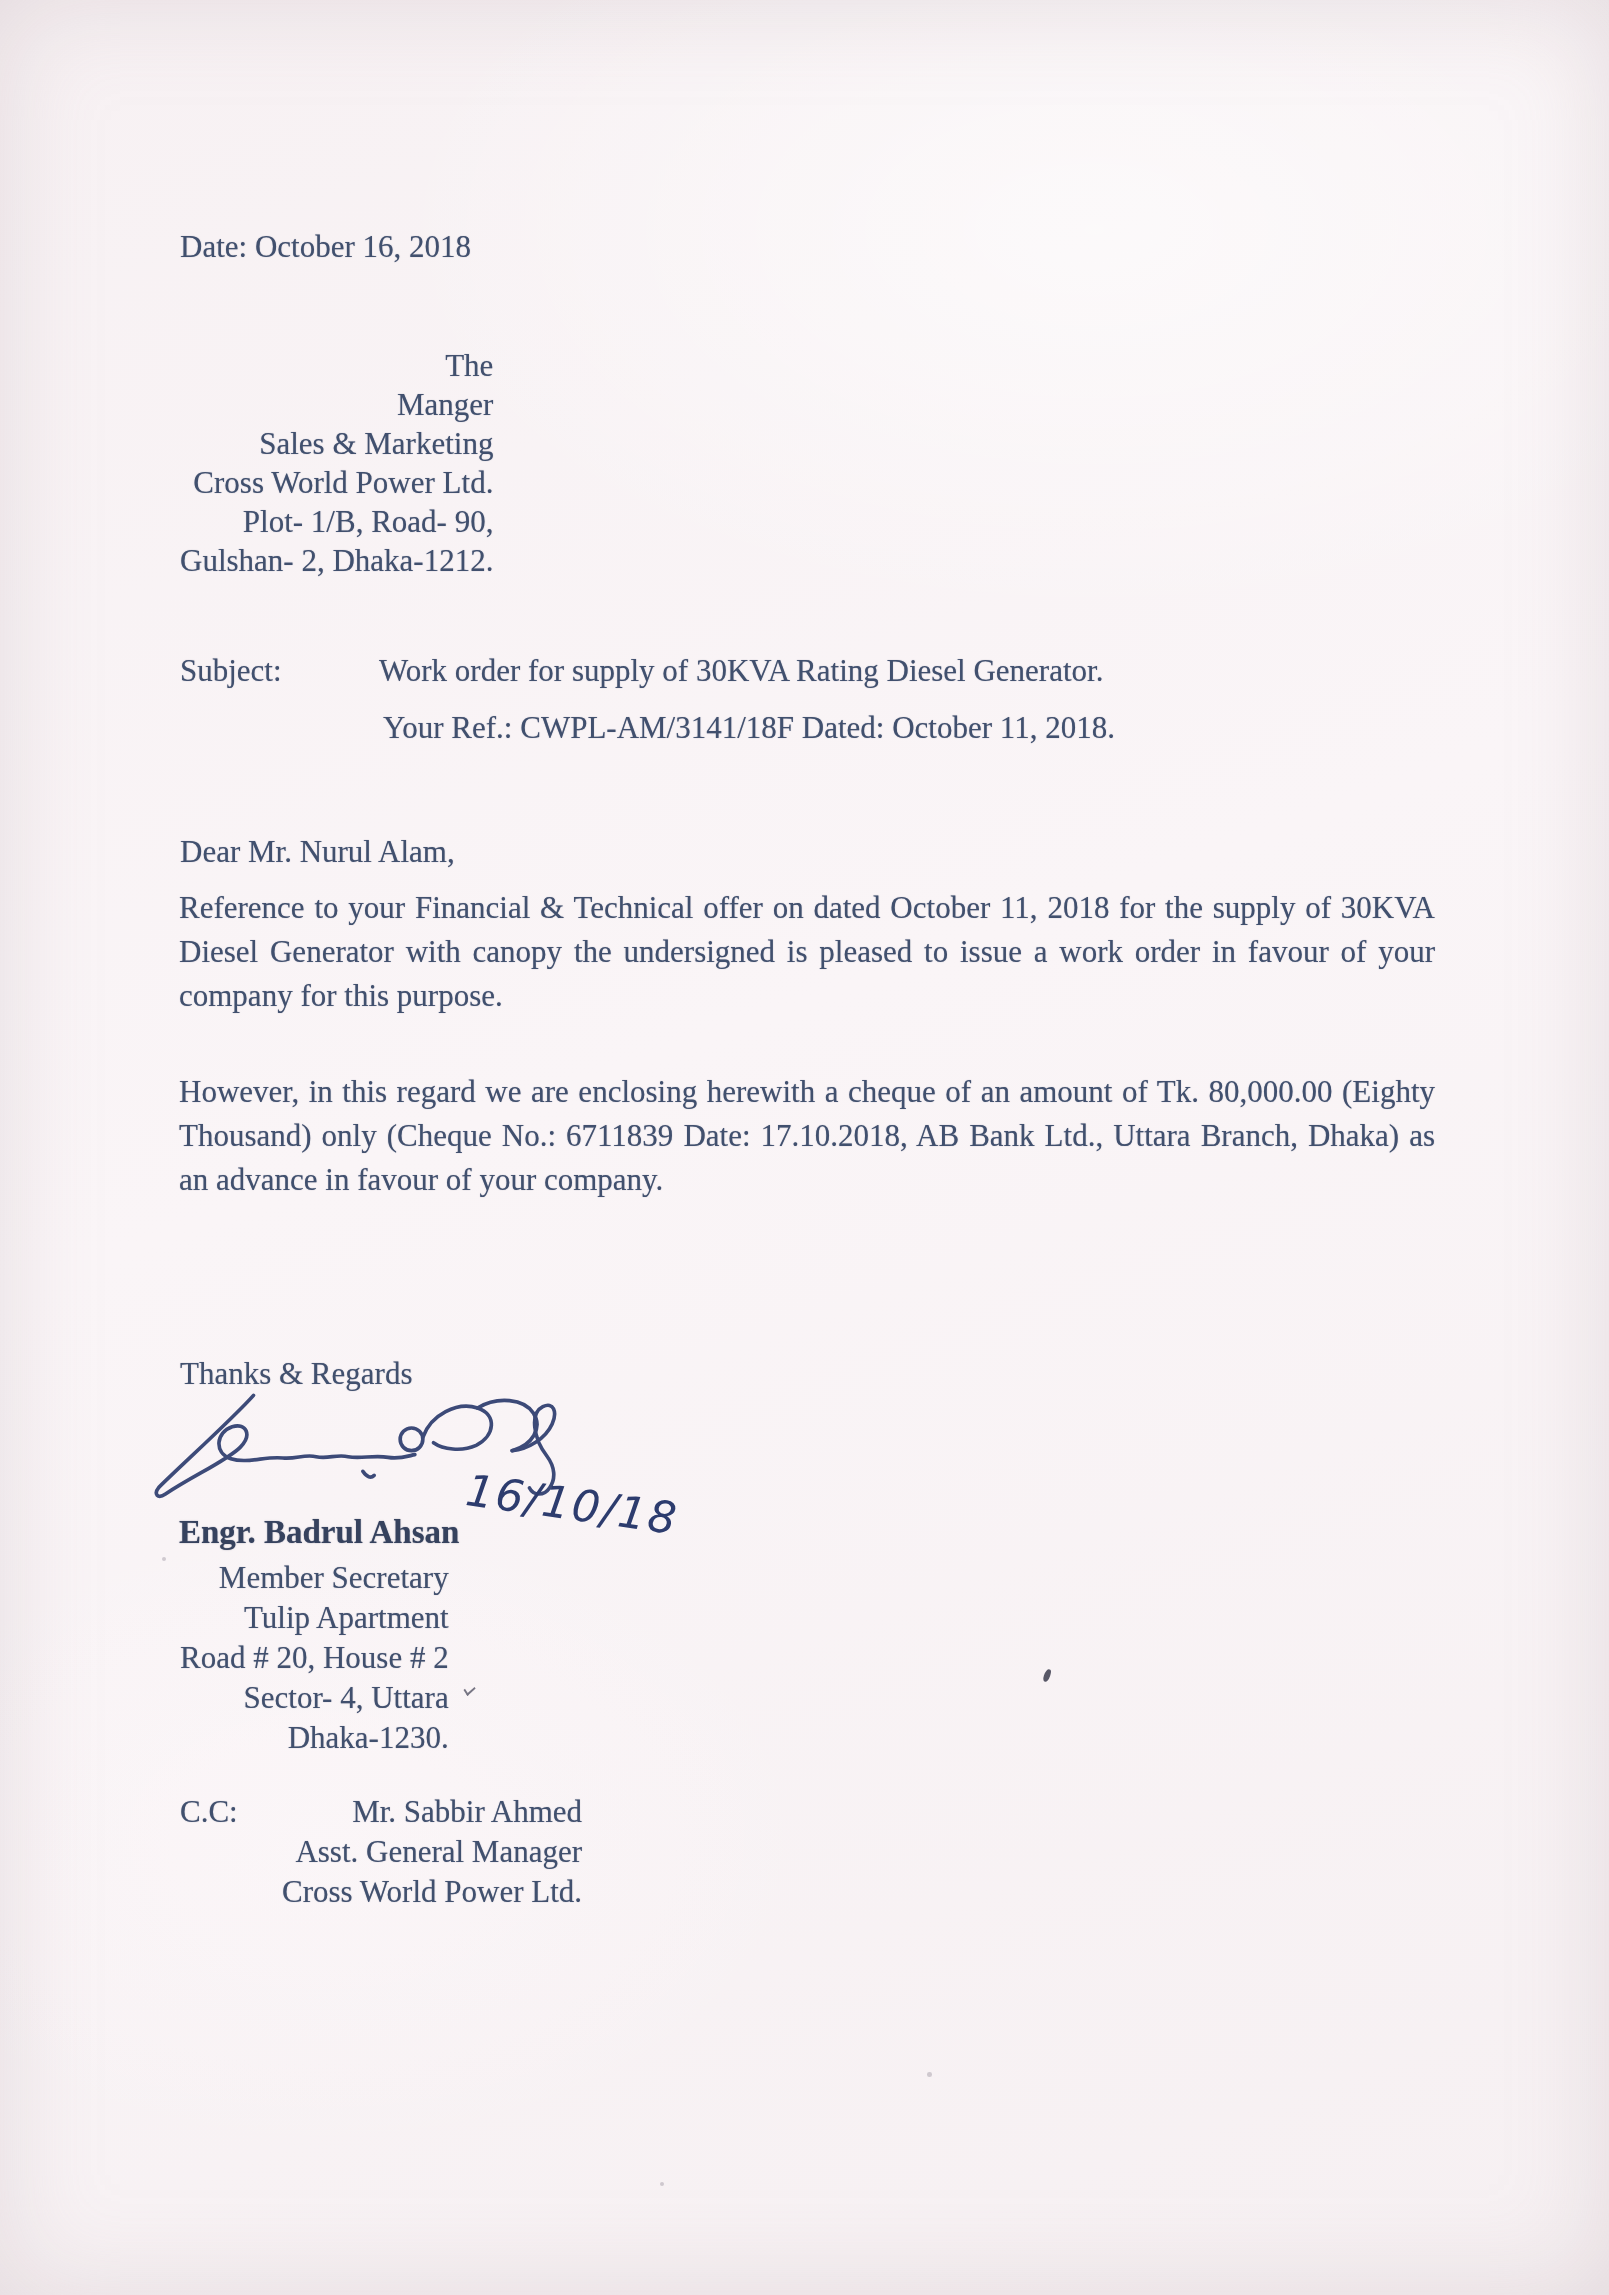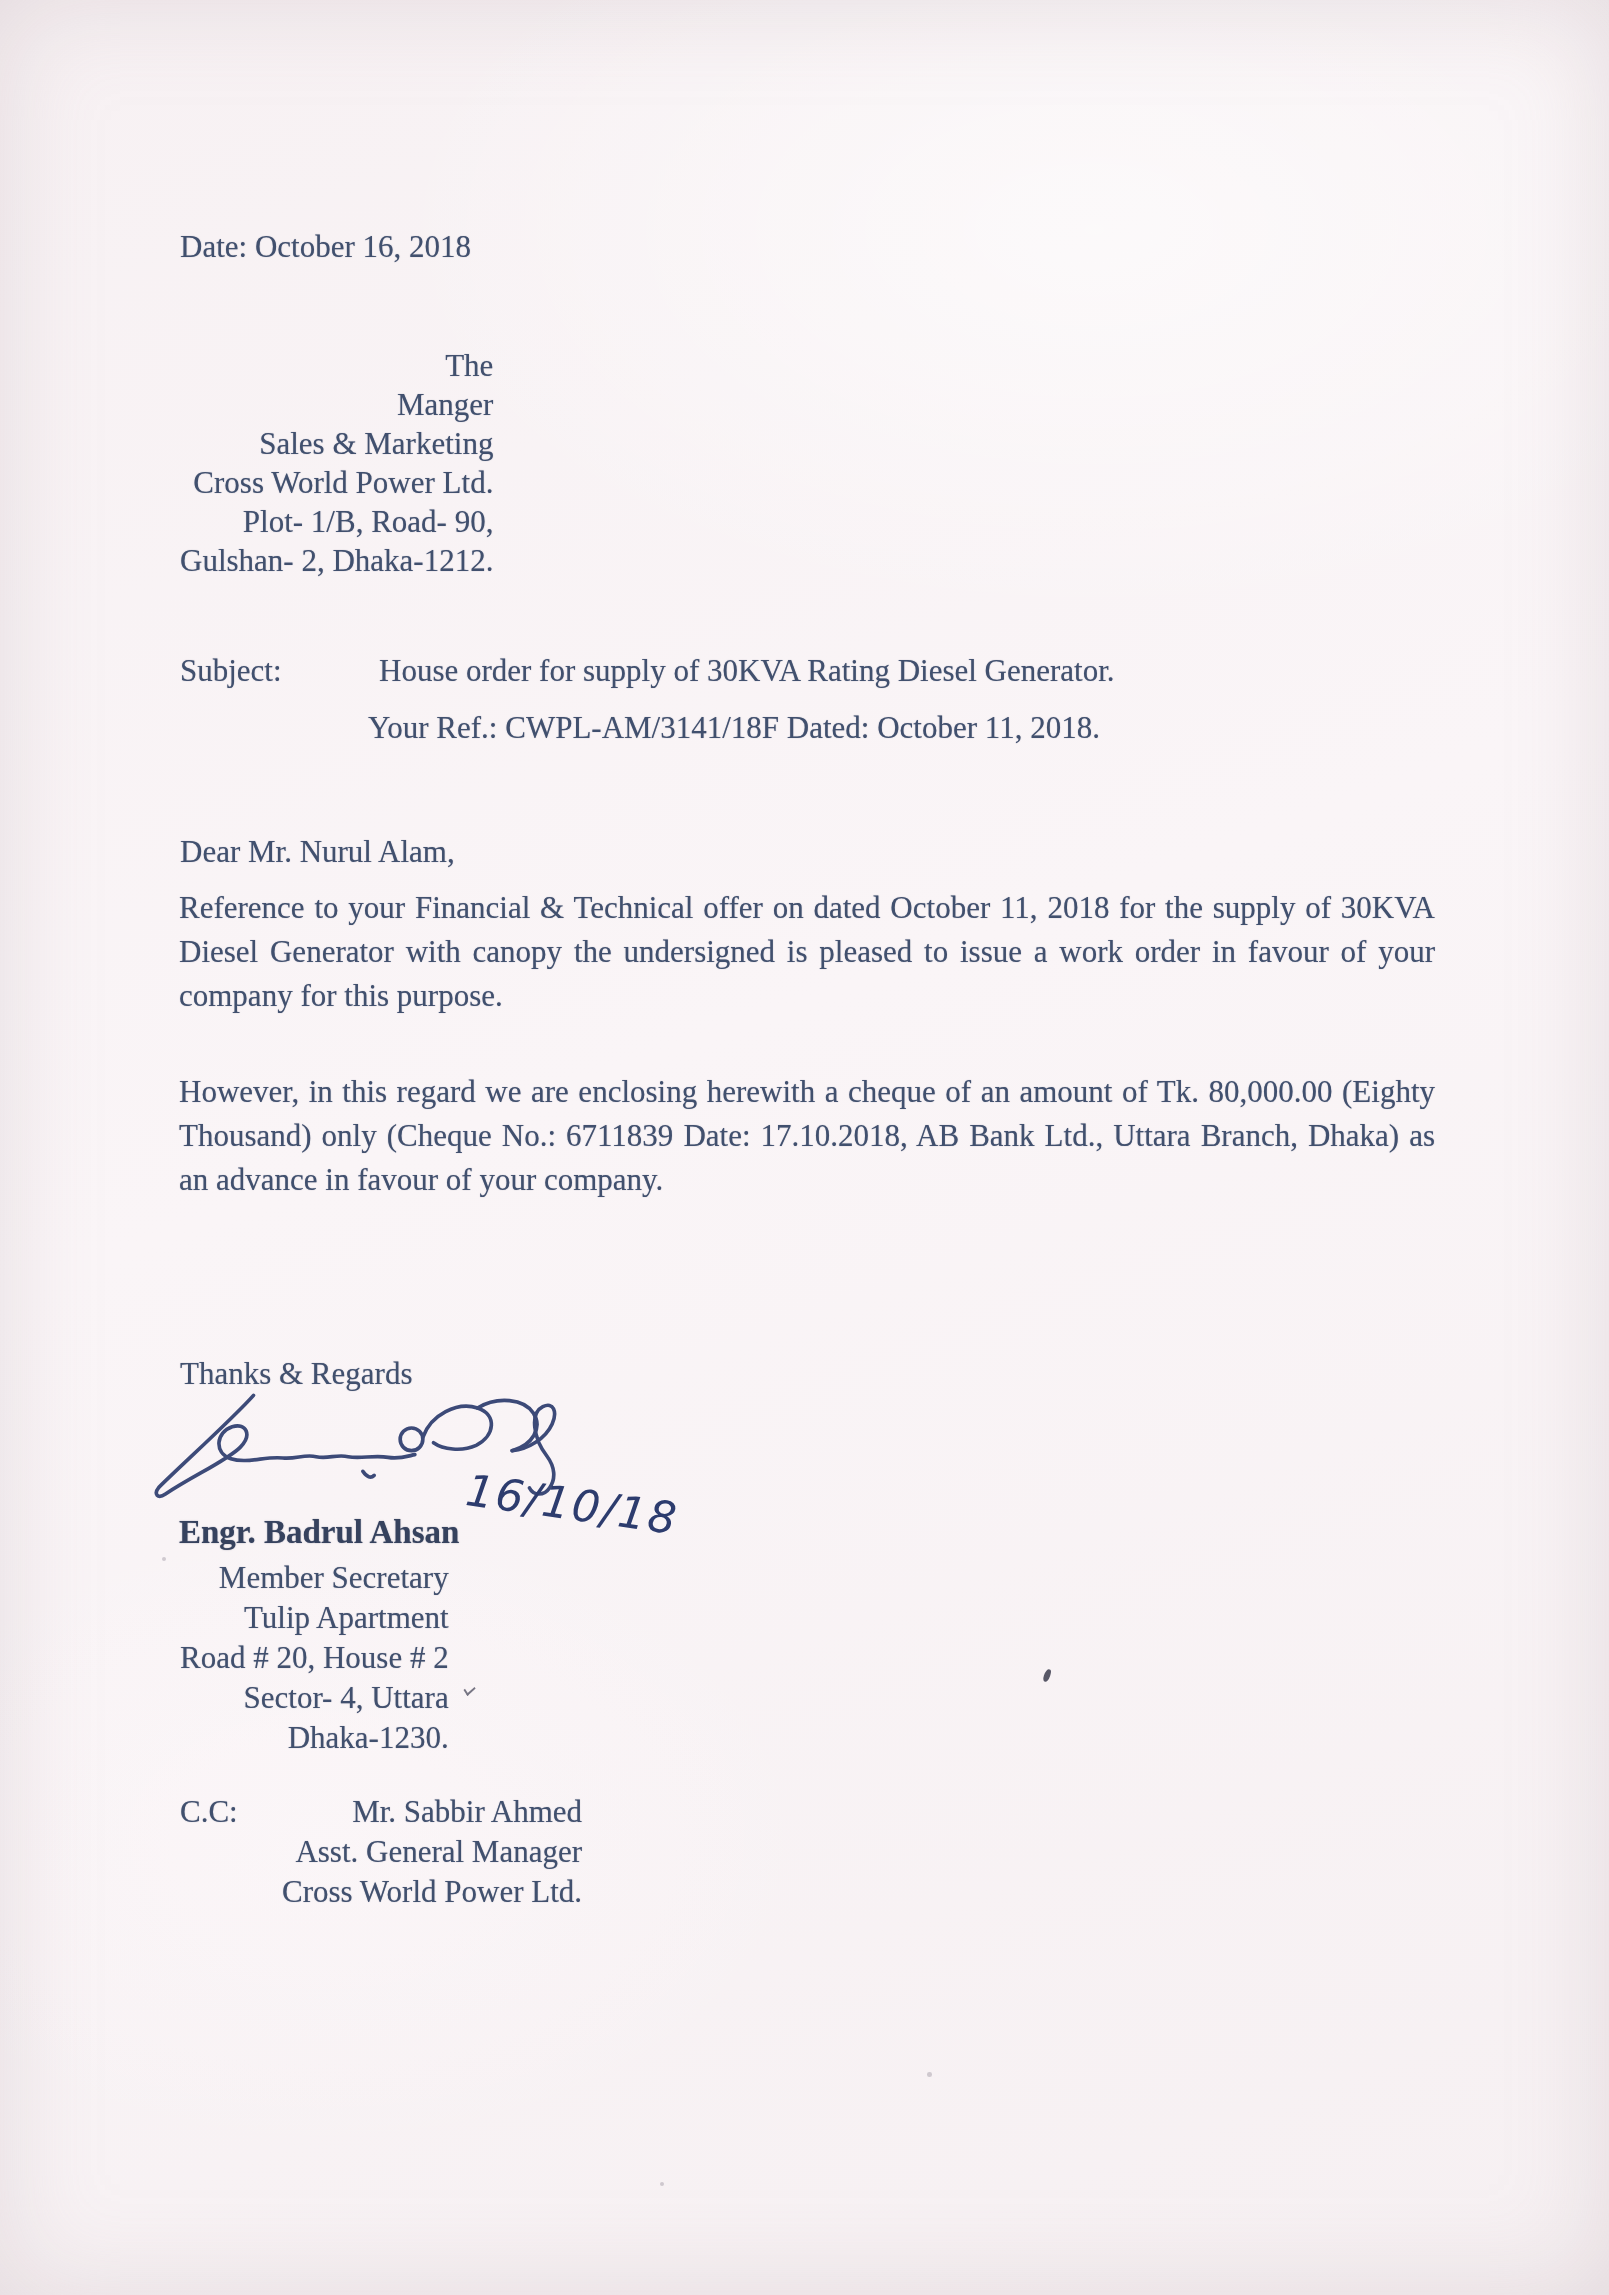--- a/index.html
+++ b/index.html
@@ -78,22 +78,22 @@
   <div class="abs addr-block" style="left:180px; top:346px;">
     <div class="line">The</div>
     <div class="line">Manger</div>
     <div class="line">Sales &amp; Marketing</div>
     <div class="line">Cross World Power Ltd.</div>
     <div class="line">Plot- 1/B, Road- 90,</div>
     <div class="line">Gulshan- 2, Dhaka-1212.</div>
   </div>
 
   <div class="abs line" style="left:180px; top:651px;">Subject:</div>
-  <div class="abs line" style="left:379px; top:651px;">House order for supply of 30KVA Rating Diesel Generator.</div>
-  <div class="abs line" style="left:368px; top:708px;">Your Ref.: CWPL-AM/3141/18F Dated: October 11, 2018.</div>
+  <div class="abs line" style="left:379px; top:651px;">Work order for supply of 30KVA Rating Diesel Generator.</div>
+  <div class="abs line" style="left:383px; top:708px;">Your Ref.: CWPL-AM/3141/18F Dated: October 11, 2018.</div>
 
   <div class="abs line" style="left:180px; top:832px;">Dear Mr. Nurul Alam,</div>
 
   <p class="abs para" style="left:179px; top:886px;">Reference to your Financial &amp; Technical offer on dated October 11, 2018 for the supply of 30KVA Diesel Generator with canopy the undersigned is pleased to issue a work order in favour of your company for this purpose.</p>
 
   <p class="abs para" style="left:179px; top:1070px;font-family:Liberation Serif, serif;">However, in this regard we are enclosing herewith a cheque of an amount of Tk. 80,000.00 (Eighty Thousand) only (Cheque No.: 6711839 Date: 17.10.2018, AB Bank Ltd., Uttara Branch, Dhaka) as an advance in favour of your company.</p>
 
 
   <div class="abs line" style="left:180px; top:1354px;">Thanks &amp; Regards</div>
 

